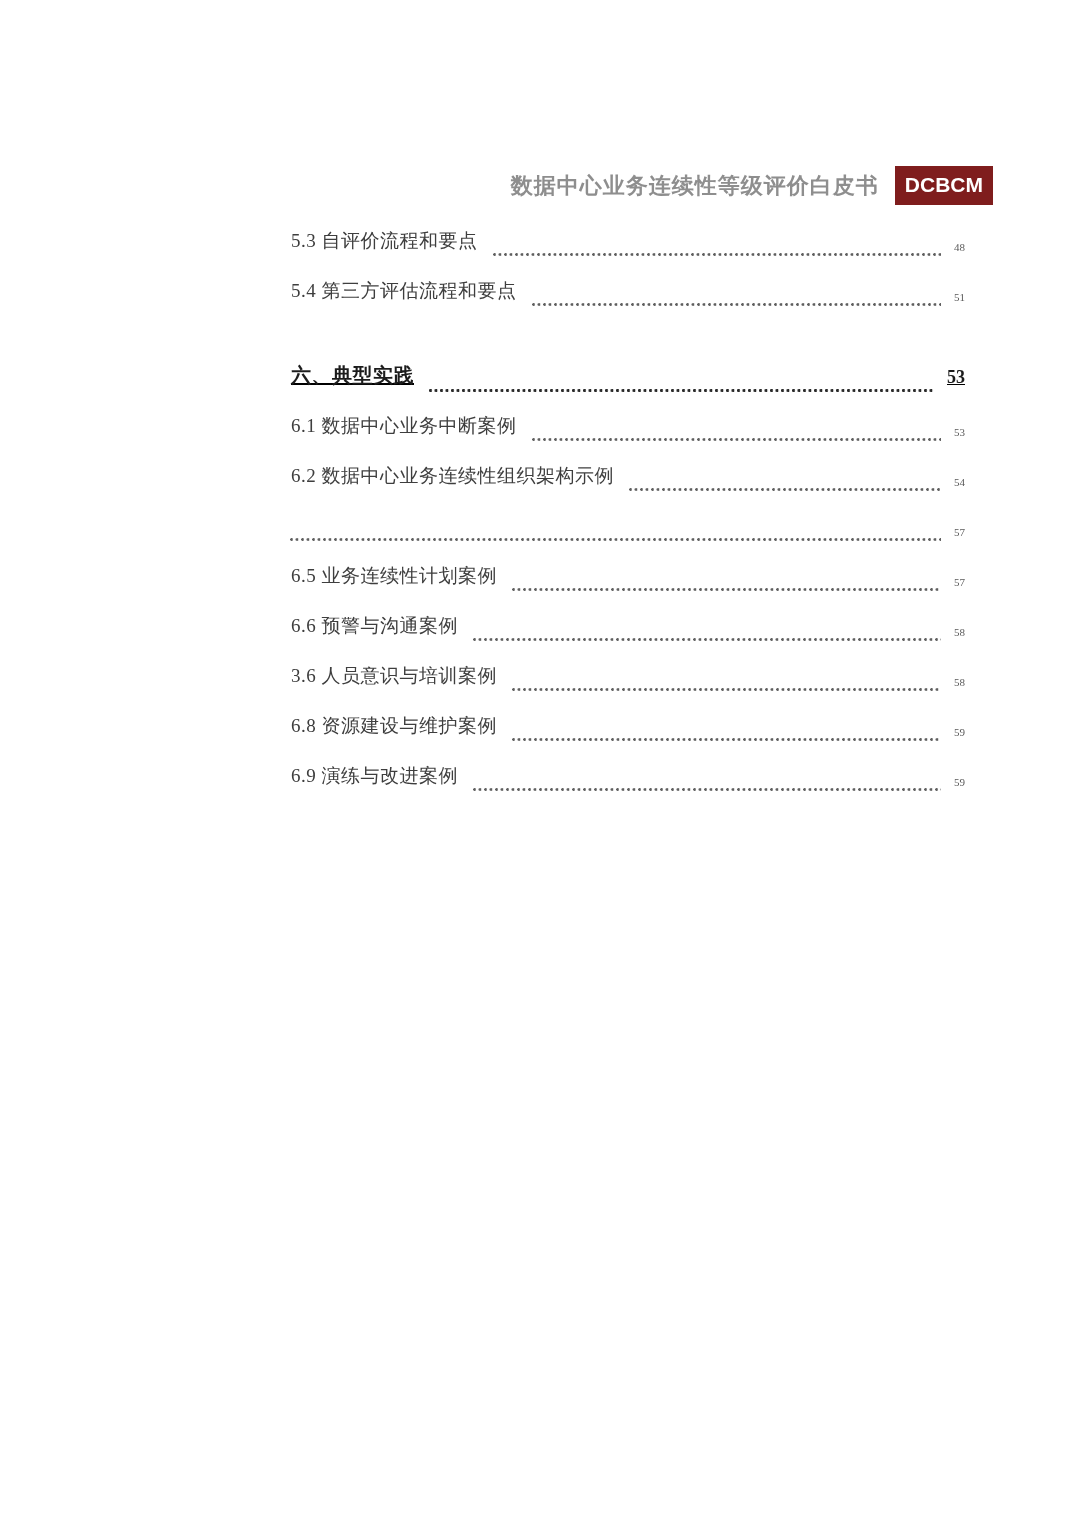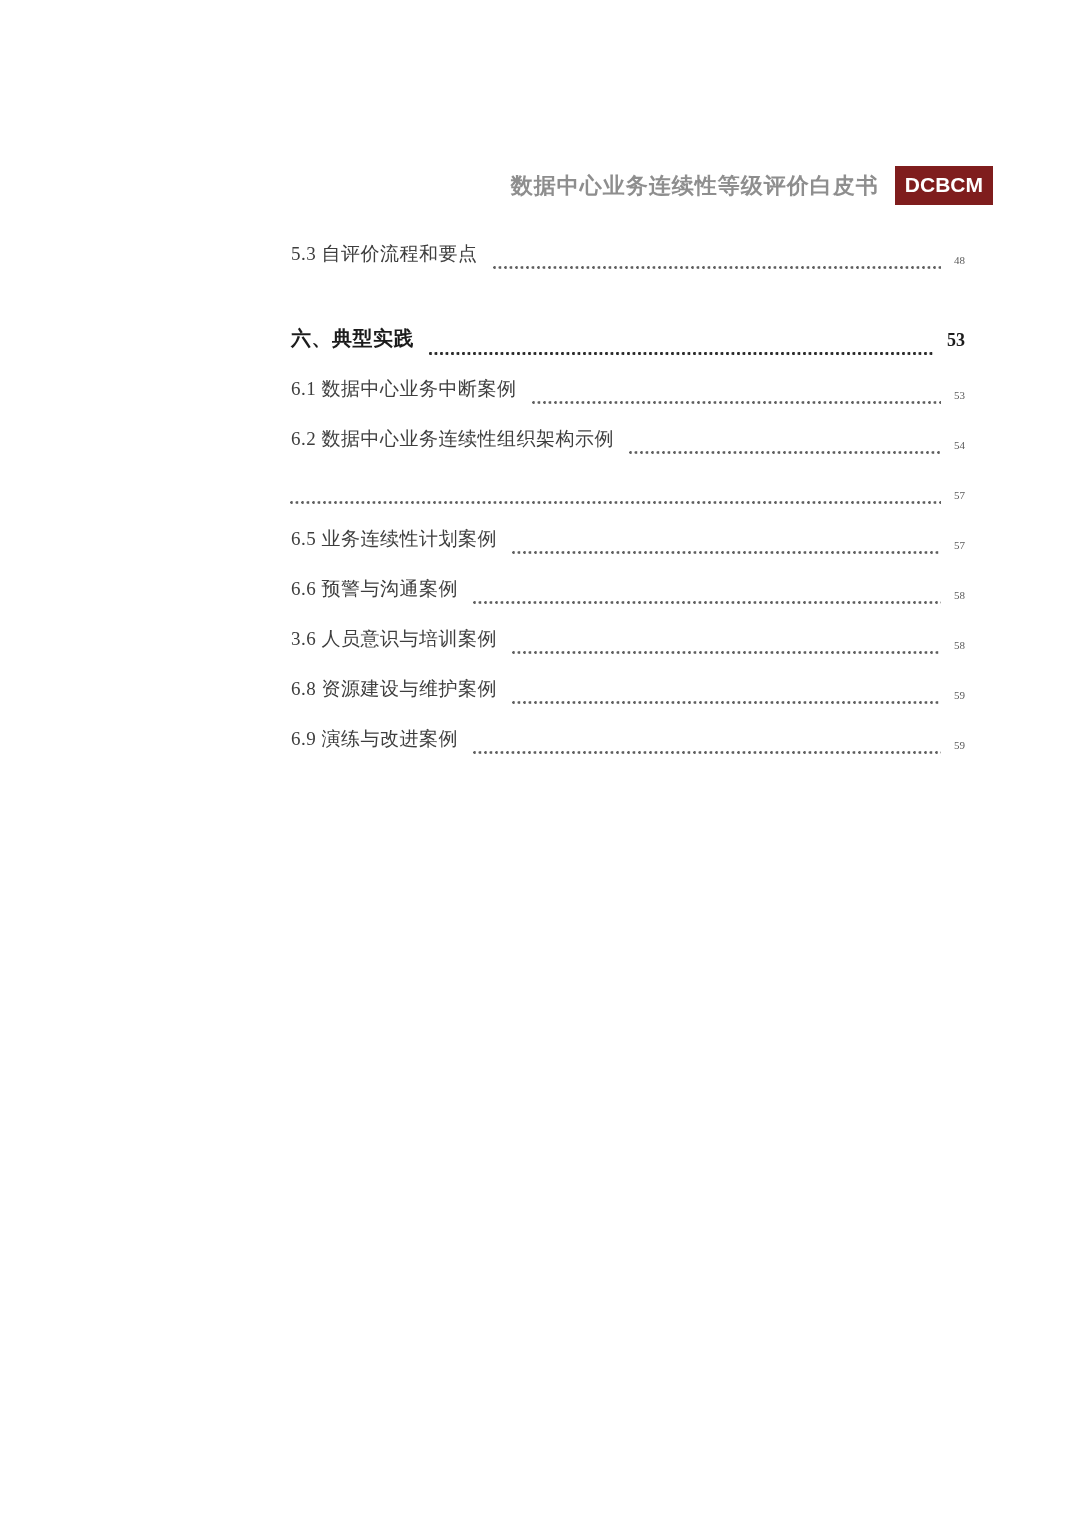--- a/index.html
+++ b/index.html
@@ -38,30 +38,30 @@
     font-size: 21px;
     font-weight: bold;
     color: #ffffff;
     background: #7f1d1d;
     padding: 7px 10px 8px 10px;
     white-space: nowrap;
   }
   
   .toc {
     position: absolute;
-    top: 194px;
+    top: 181px;
     left: 243px;
     right: 115px;
   }
   .toc-row {
     display: flex;
     align-items: flex-end;
     height: 42px;
   }
-  .toc-row.chapter { margin-top: 43px; }
+  .toc-row.chapter { margin-top: 43px; text-decoration: underline; }
   .toc-label {
     font-size: 19px;
     color: #3e3e3e;
     white-space: nowrap;
     padding-bottom: 1px;
     letter-spacing: 0.5px;
   }
   .toc-row.chapter .toc-label {
     font-weight: bold;
     color: #1c1c1c;
@@ -102,20 +102,25 @@
     <span class="header-badge">DCBCM</span>
   </div>
 
   <div class="toc">
   <div class="toc-row sub">
     <span class="toc-label">5.3 自评价流程和要点</span>
     <span class="toc-leader"></span>
     <span class="toc-page">48</span>
   </div>
 
+  <div class="toc-row sub">
+    <span class="toc-label">5.4 第三方评估流程和要点</span>
+    <span class="toc-leader"></span>
+    <span class="toc-page">51</span>
+  </div>
 
   <div class="toc-row chapter">
     <span class="toc-label">六、典型实践</span>
     <span class="toc-leader"></span>
     <span class="toc-page">53</span>
   </div>
 
   <div class="toc-row sub">
     <span class="toc-label">6.1 数据中心业务中断案例</span>
     <span class="toc-leader"></span>

